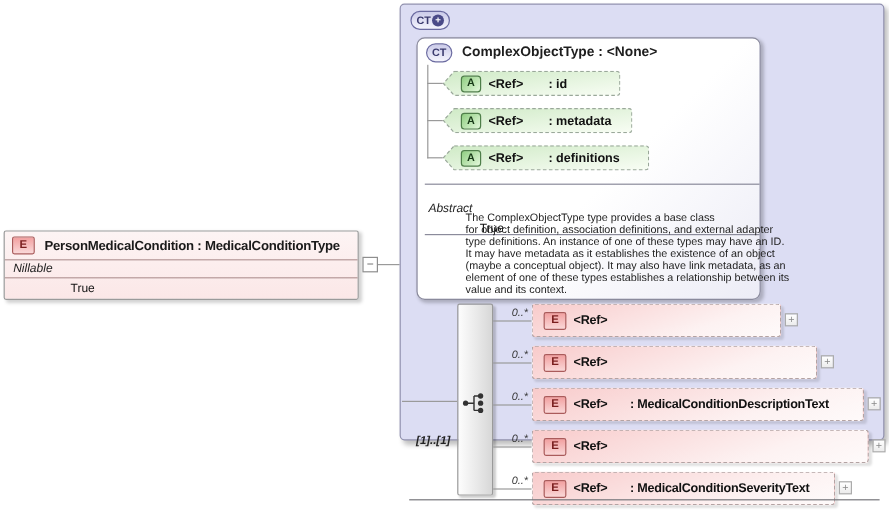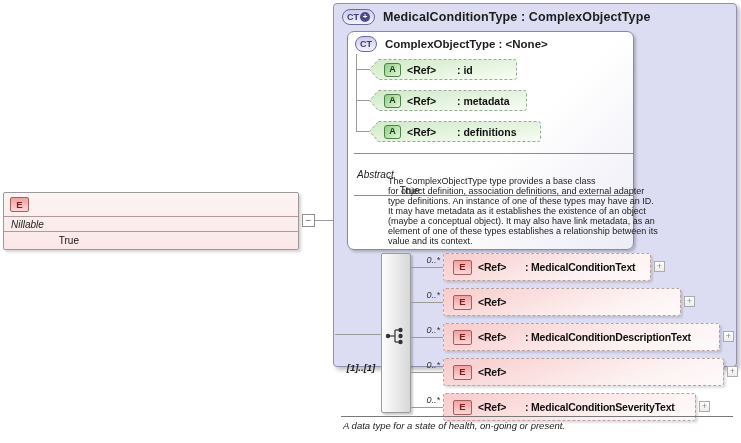--- a/index.html
+++ b/index.html
@@ -130,37 +130,37 @@
   .tbx-ann{position:absolute; left:9px; top:416px; font-style:italic; font-size:9.5px; color:#222; white-space:nowrap;}
 </style>
 </head>
 <body>
 
 <div id="canvas">
 
   <div id="element-box">
     <div class="ebx-header">
       <span class="e-icon">E</span>
+      <span class="ebx-title">PersonMedicalCondition : MedicalConditionType</span>
     </div>
     <div class="ebx-prop">
       <span class="prop-label">Nillable</span>
       <span class="prop-value">True</span>
     </div>
   </div>
 
   <div class="toggle-box" style="left:302px; top:214px;">−</div>
   <div class="hline" style="left:315px; top:220px; width:18px;"></div>
 
   <div id="type-box">
     <div class="tbx-header">
       <span class="ct-icon">
         <span>CT</span>
         <span class="plus-badge">+</span>
       </span>
-      <span class="tbx-title">MedicalConditionType : ComplexObjectType</span>
     </div>
 
     <div id="base-box">
       <div class="bbx-header">
         <span class="ct-icon">
           <span>CT</span>
         </span>
         <span class="bbx-title">ComplexObjectType : &lt;None&gt;</span>
       </div>
 
@@ -257,21 +257,20 @@
 
     <div class="occurs" style="left:76px; top:251px;">0..*</div>
     <div class="occurs" style="left:76px; top:286px;">0..*</div>
     <div class="occurs" style="left:76px; top:321px;">0..*</div>
     <div class="occurs" style="left:76px; top:356px;">0..*</div>
     <div class="occurs" style="left:76px; top:391px;">0..*</div>
 
     <div class="elem-row" style="left:109px; top:249px; width:208px;">
       <span class="e-icon">E</span>
       <span class="elem-ref">&lt;Ref&gt;</span>
-      <span class="elem-name">: MedicalConditionText</span>
     </div>
     <div class="plus-box" style="left:320px; top:257px;">+</div>
 
     <div class="elem-row" style="left:109px; top:284px; width:238px;">
       <span class="e-icon">E</span>
       <span class="elem-ref">&lt;Ref&gt;</span>
     </div>
     <div class="plus-box" style="left:350px; top:292px;">+</div>
 
     <div class="elem-row" style="left:109px; top:319px; width:277px;">
@@ -288,16 +287,15 @@
     <div class="plus-box" style="left:393px; top:362px;">+</div>
 
     <div class="elem-row" style="left:109px; top:389px; width:253px;">
       <span class="e-icon">E</span>
       <span class="elem-ref">&lt;Ref&gt;</span>
       <span class="elem-name">: MedicalConditionSeverityText</span>
     </div>
     <div class="plus-box" style="left:365px; top:397px;">+</div>
 
     <div class="tbx-sep"></div>
-    <div class="tbx-ann">A data type for a state of health, on-going or present.</div>
   </div>
 
 </div>
 
 </body></html>

